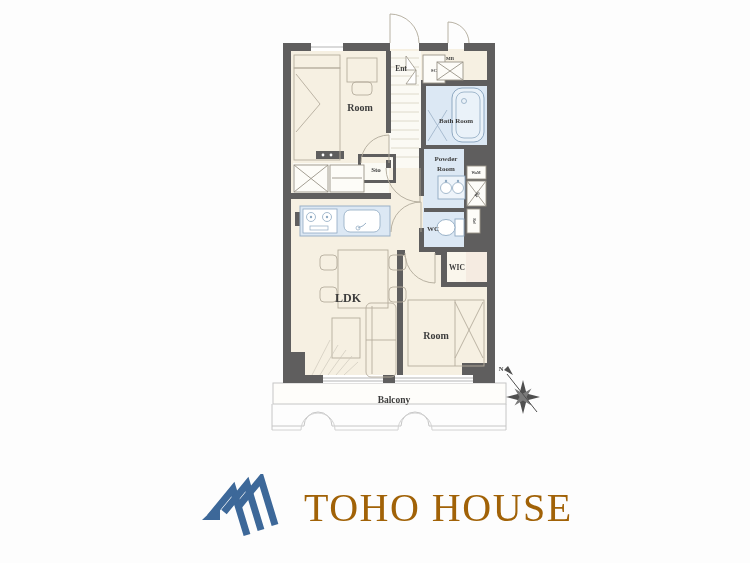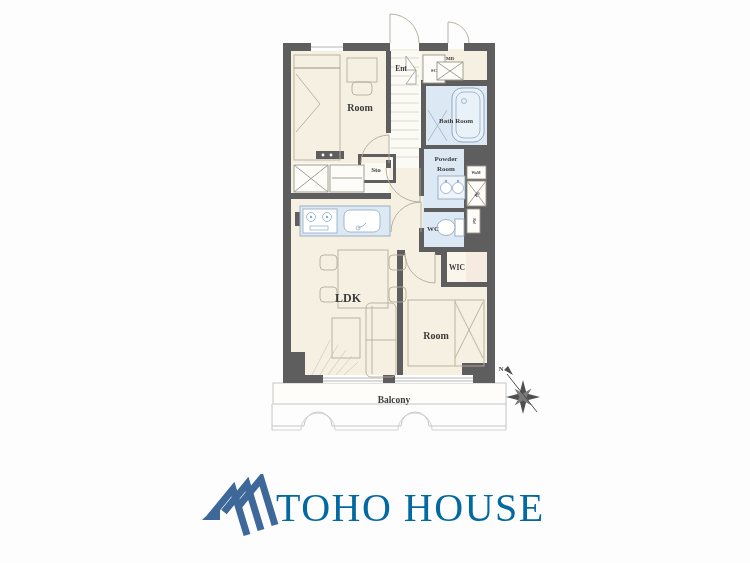--- a/index.html
+++ b/index.html
@@ -1,22 +1,22 @@
 <!DOCTYPE html>
 <html><head>
 <meta charset="utf-8">
 <style>
   html,body{margin:0;padding:0;}
   .canvas{position:relative;width:750px;height:563px;background:#fdfdfd;overflow:hidden;
           font-family:"Liberation Serif",serif;}
   svg text{font-family:"Liberation Serif",serif;font-weight:bold;fill:#3c3c3c;}
   .logo{position:absolute;left:200px;top:474px;width:380px;height:70px;}
   .logo-mark{position:absolute;left:0;top:0;}
-  .logo-text{position:absolute;left:76px;top:10px;font-size:40px;letter-spacing:1.5px;
-             color:#0369a1;font-family:"Liberation Serif",serif;font-weight:500;white-space:nowrap;}
+  .logo-text{position:absolute;left:104px;top:10px;font-size:40px;letter-spacing:1.5px;
+             color:#a16207;font-family:"Liberation Serif",serif;font-weight:500;white-space:nowrap;}
 </style>
 </head>
 <body>
 
 <div class="canvas">
 
 <svg width="750" height="563" viewBox="0 0 750 563">
 
   <g>
     <rect x="273" y="383" width="233" height="21" fill="#fefdfa" stroke="#c6c6c6" stroke-width="1"></rect>

